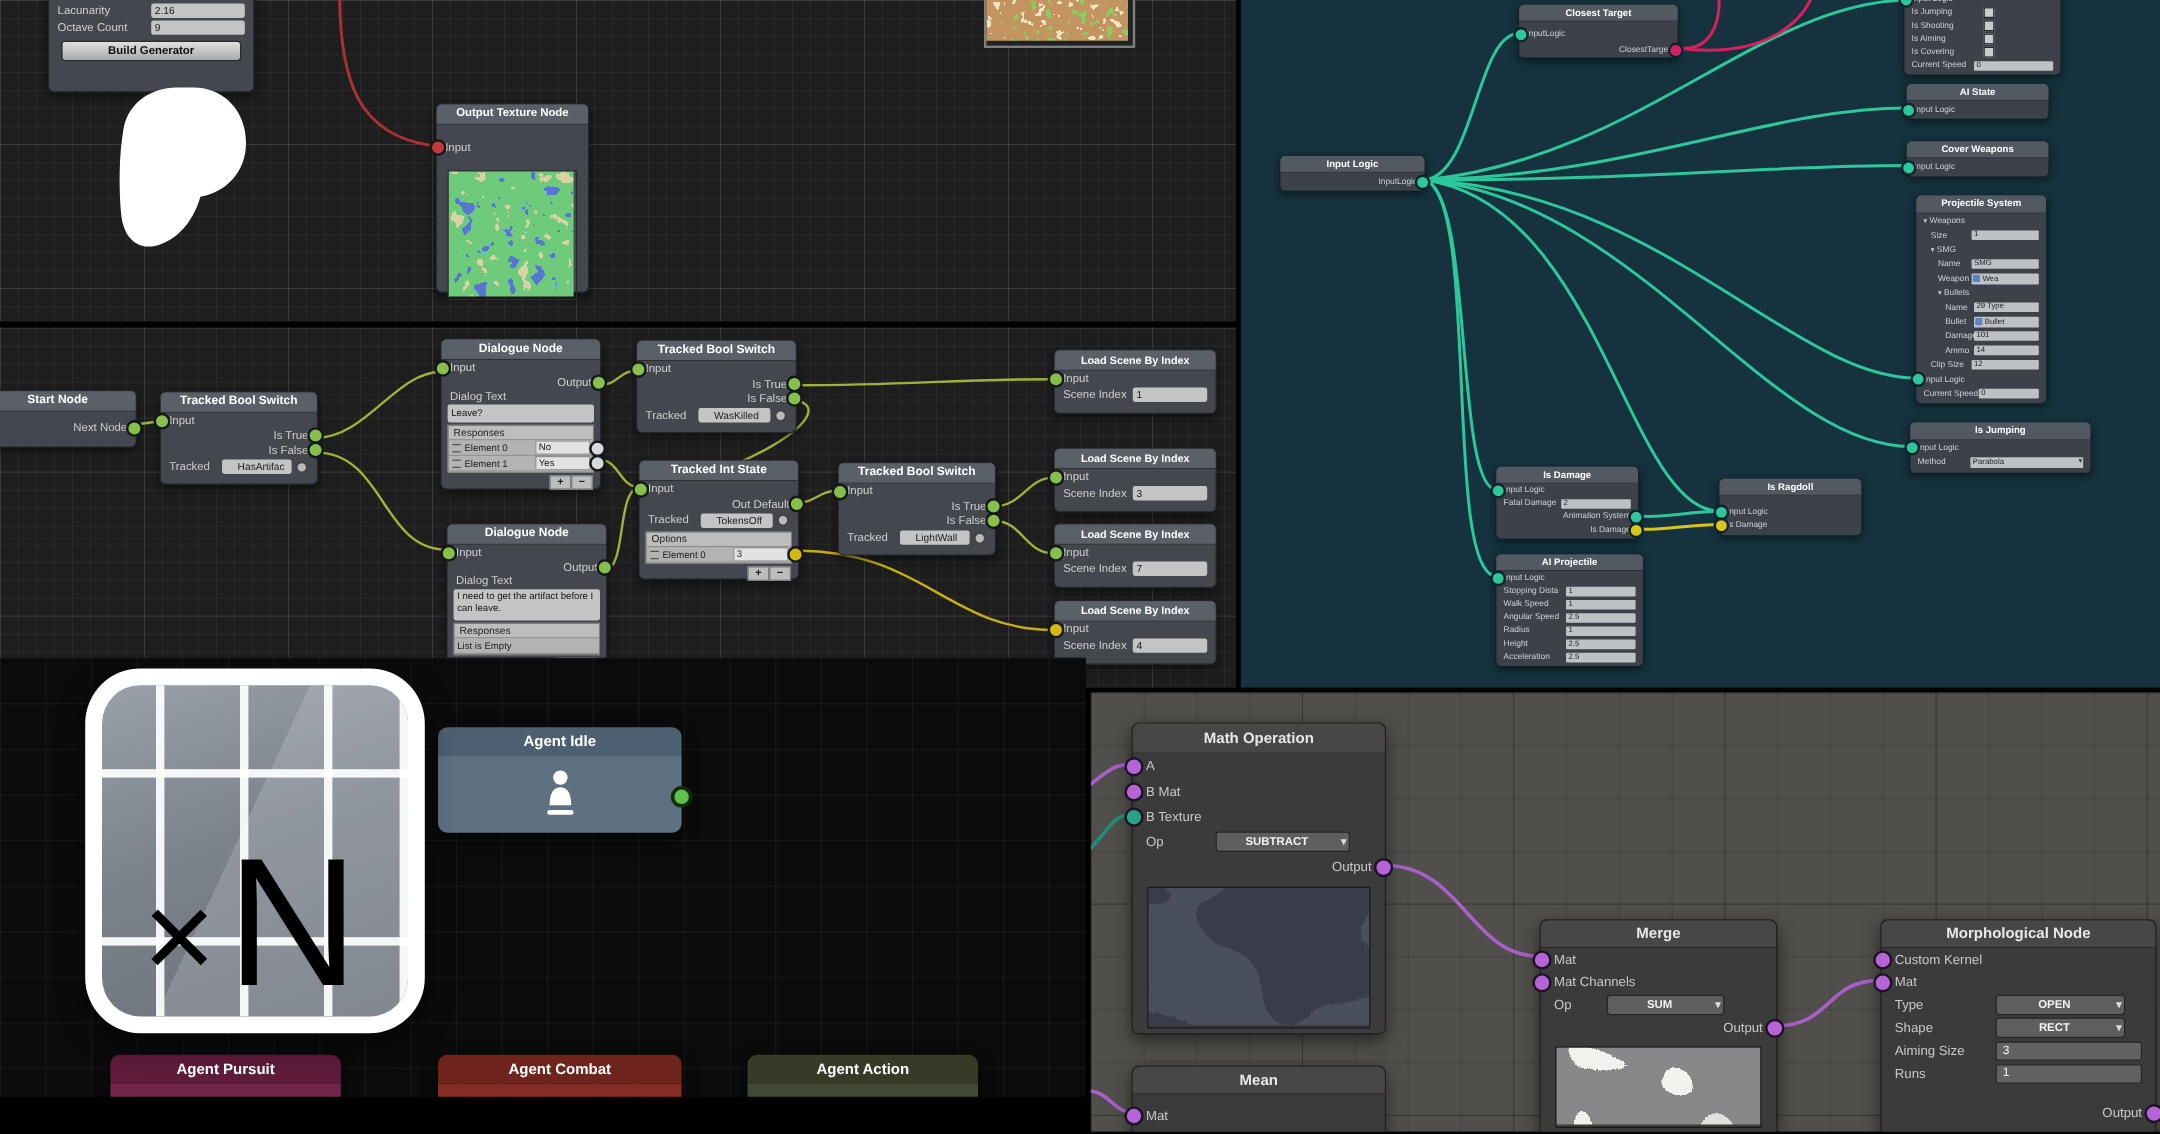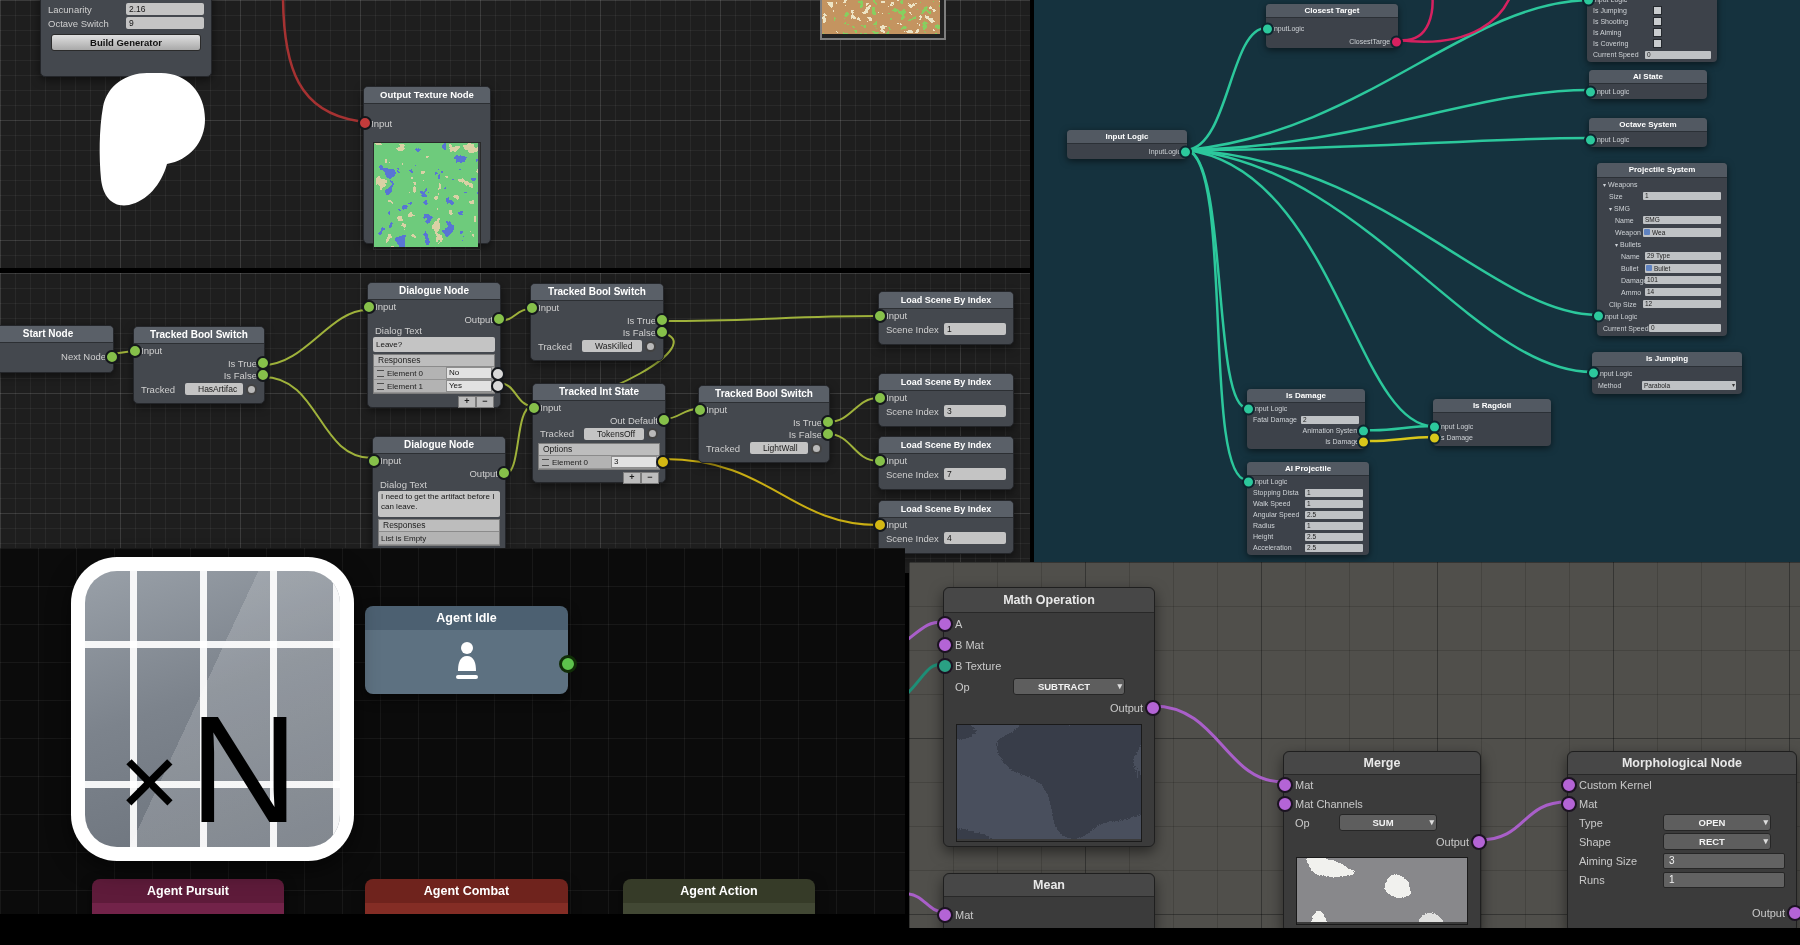--- a/index.html
+++ b/index.html
@@ -170,21 +170,21 @@
   <svg class="wires" width="1030" height="268">
     <path d="M283,-6 C283,70 300,112 358,121" stroke="#a63232" stroke-width="2.5" fill="none"></path>
   </svg>
 
   <div class="unode" style="left:40px;top:-14px;width:170px;height:74px;padding-top:15px">
     <div class="row" style="height:14px">
       <span class="lbl" style="width:78px">Lacunarity</span>
       <span class="fld">2.16</span>
     </div>
     <div class="row" style="height:14px">
-      <span class="lbl" style="width:78px">Octave Switch</span>
+      <span class="lbl" style="width:78px">Octave Count</span>
       <span class="fld">9</span>
     </div>
     <div class="ubtn">Build Generator</div>
   </div>
 
   <div class="unode" style="left:363px;top:86px;width:126px;height:156px">
     <div class="uhdr" style="font-size:9.5px">Output Texture Node</div>
     <div class="row" style="height:38px;align-items:center">
       <span class="port pr l"></span>
       <span class="lbl">Input</span>
@@ -495,28 +495,28 @@
 
   <div class="tnode" style="left:555px;top:70px;width:118px">
     <div class="thdr">AI State</div>
     <div class="trow" style="height:15px">
         <span class="tport pt l"></span>
         <span>Input Logic</span>
       </div>
   </div>
 
   <div class="tnode" style="left:555px;top:118px;width:118px">
-    <div class="thdr">Octave System</div>
+    <div class="thdr">Cover Weapons</div>
     <div class="trow" style="height:15px">
         <span class="tport pt l"></span>
         <span>Input Logic</span>
       </div>
   </div>
 
-  <div class="tnode" style="left:563px;top:163px;width:130px">
+  <div class="tnode" style="left:563px;top:163px;width:108px">
     <div class="thdr" style="height:14px;line-height:14px">Projectile System</div>
     <div class="trow" style="height:12px">
         <span class="tri"></span>
         <span>Weapons</span>
       </div>
     <div class="trow" style="height:12px;padding-left:12px">
         <span style="width:34px">Size</span>
         <span class="tfld">1</span>
       </div>
     <div class="trow" style="height:12px;padding-left:12px">
@@ -666,21 +666,21 @@
   <div class="agent" style="left:365px;top:331px;width:203px;--hdr:#6f231d;--body:#842d25">
     <div class="ahdr">Agent Combat</div>
     <div class="abody" style="height:40px"></div>
   </div>
   <div class="agent" style="left:623px;top:331px;width:192px;--hdr:#363b28;--body:#424834">
     <div class="ahdr">Agent Action</div>
     <div class="abody" style="height:40px"></div>
   </div>
 </div>
 
-<div class="panel gridGray" style="left:909px;top:562px;width:891px;height:366px">
+<div class="panel gridGray" style="left:909px;top:577px;width:891px;height:366px">
   <svg class="wires" width="891" height="366">
     <path d="M-2,78 C16,64 20,60 34,60" stroke="#a95fc9" stroke-width="3" fill="none"></path>
     <path d="M-2,132 C16,114 18,102 34,102" stroke="#1e8e76" stroke-width="3" fill="none"></path>
     <path d="M244,144 C310,144 316,220 374,220" stroke="#a95fc9" stroke-width="3" fill="none"></path>
     <path d="M570,278 C618,278 612,240 658,240" stroke="#a95fc9" stroke-width="3" fill="none"></path>
     <path d="M886,348 C894,350 895,358 893,366" stroke="#a95fc9" stroke-width="3" fill="none"></path>
     <path d="M-2,332 C14,332 20,350 34,350" stroke="#a95fc9" stroke-width="3" fill="none"></path>
   </svg>
 
   <div class="inode" style="left:34px;top:25px;width:210px;height:258px">

